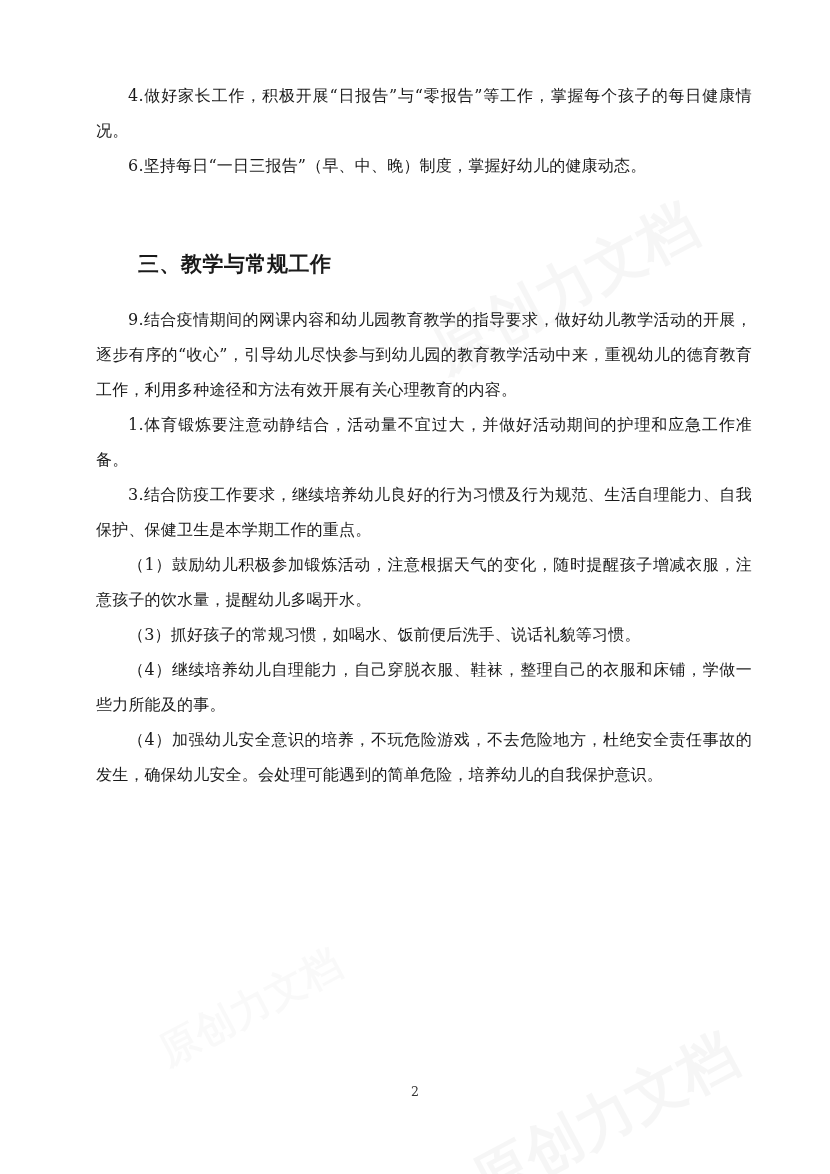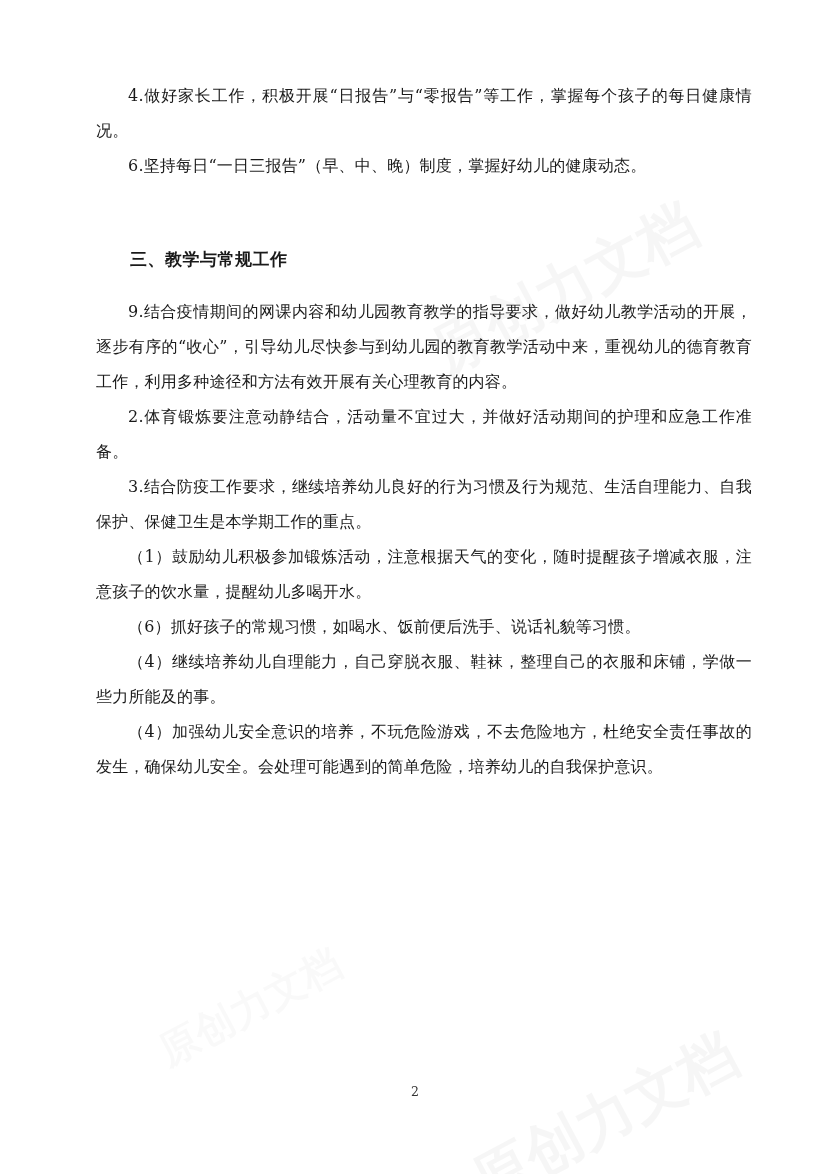--- a/index.html
+++ b/index.html
@@ -31,21 +31,21 @@
     line-height: 35px;
     text-align: justify;
     text-justify: inter-ideograph;
     margin: 0 0 0 0;
     letter-spacing: 0.2px;
   }
   .indent2 {
     text-indent: 2em;
   }
   .heading {
-    font-size: 17px;
+    font-size: 21px;
     line-height: 35px;
     font-weight: bold;
     text-indent: 2em;
     letter-spacing: 0.5px;
   }
   .gap-lg { height: 42px; }
 
   .page-number {
     position: absolute;
     left: 0;
@@ -99,25 +99,25 @@
   <div class="content">
 
     <p class="para indent2">4.做好家长工作，积极开展“日报告”与“零报告”等工作，掌握每个孩子的每日健康情况。</p>
     <p class="para indent2">6.坚持每日“一日三报告”（早、中、晚）制度，掌握好幼儿的健康动态。</p>
 
     <div class="gap-lg"></div>
 
     <p class="heading">三、教学与常规工作</p>
 
     <p class="para indent2">9.结合疫情期间的网课内容和幼儿园教育教学的指导要求，做好幼儿教学活动的开展，逐步有序的“收心”，引导幼儿尽快参与到幼儿园的教育教学活动中来，重视幼儿的德育教育工作，利用多种途径和方法有效开展有关心理教育的内容。</p>
-    <p class="para indent2">2.体育锻炼要注意动静结合，活动量不宜过大，并做好活动期间的护理和应急工作准备。</p>
+    <p class="para indent2">1.体育锻炼要注意动静结合，活动量不宜过大，并做好活动期间的护理和应急工作准备。</p>
     <p class="para indent2">3.结合防疫工作要求，继续培养幼儿良好的行为习惯及行为规范、生活自理能力、自我保护、保健卫生是本学期工作的重点。</p>
 
     <p class="para indent2">（1）鼓励幼儿积极参加锻炼活动，注意根据天气的变化，随时提醒孩子增减衣服，注意孩子的饮水量，提醒幼儿多喝开水。</p>
-    <p class="para indent2">（6）抓好孩子的常规习惯，如喝水、饭前便后洗手、说话礼貌等习惯。</p>
+    <p class="para indent2">（3）抓好孩子的常规习惯，如喝水、饭前便后洗手、说话礼貌等习惯。</p>
     <p class="para indent2">（4）继续培养幼儿自理能力，自己穿脱衣服、鞋袜，整理自己的衣服和床铺，学做一些力所能及的事。</p>
     <p class="para indent2">（4）加强幼儿安全意识的培养，不玩危险游戏，不去危险地方，杜绝安全责任事故的发生，确保幼儿安全。会处理可能遇到的简单危险，培养幼儿的自我保护意识。</p>
 
     <div class="gap-lg"></div>
 
 
 
   </div>
 
   <div class="page-number">2</div>

